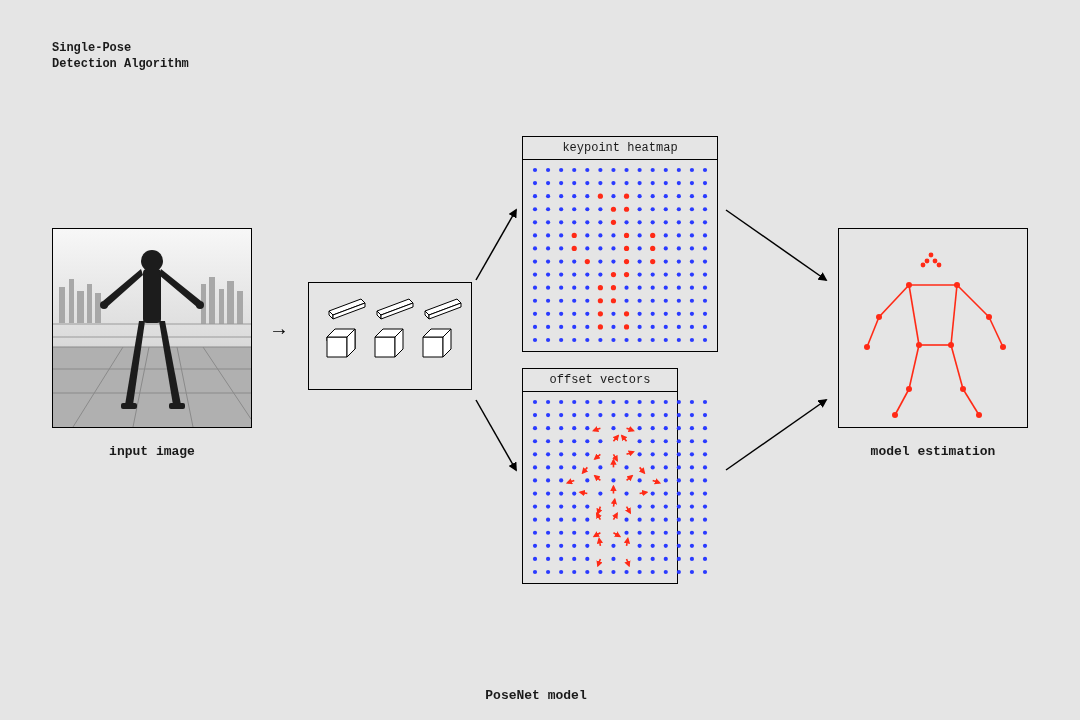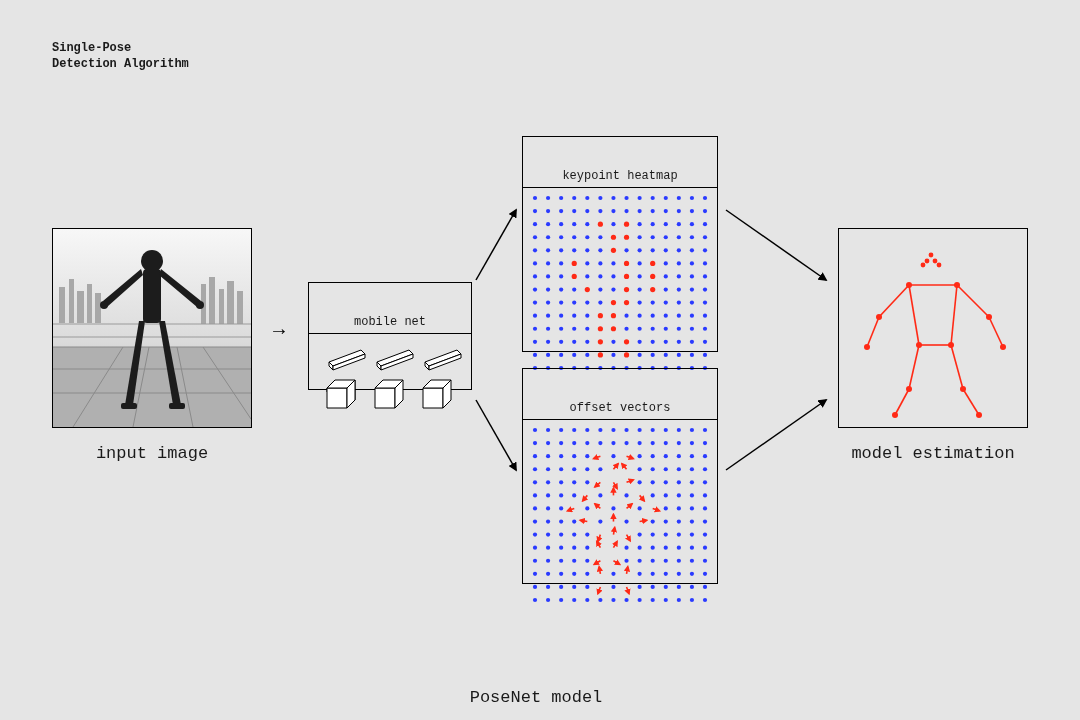--- a/index.html
+++ b/index.html
@@ -12,54 +12,53 @@
     position:relative;
     overflow:hidden;
   }
   .title{
     position:absolute;left:52px;top:40px;
     font-weight:700;font-size:12px;line-height:1.35;
     white-space:pre;
   }
   .lbl{
     position:absolute;
-    font-size:17px;font-weight:400;
+    font-size:13px;font-weight:700;
     text-align:center;
   }
   .box{
     position:absolute;
     border:1px solid #000;
     background:transparent;
     box-sizing:border-box;
   }
   .box-header{
     border-bottom:1px solid #000;
     text-align:center;
     font-size:12px;
     padding:4px 0;
-    margin-top:28px;
   }
   
   #input-img{
     left:52px;top:228px;width:200px;height:200px;
     background:#f5f5f5;
   }
   
   #mnet{
     left:308px;top:282px;width:164px;height:108px;
     background:transparent;
   }
   
   #heatmap{
     left:522px;top:136px;width:196px;height:216px;
     background:transparent;
   }
   
   #offset{
-    left:522px;top:368px;width:196px;height:216px;
+    left:522px;top:368px;width:156px;height:216px;
     background:transparent;
   }
   
   #pose{
     left:838px;top:228px;width:190px;height:200px;
     background:transparent;
   }
   svg{display:block}
   
   .flow-arrow{
@@ -131,21 +130,20 @@
       <rect x="68" y="174" width="16" height="6" rx="2"></rect>
       <rect x="116" y="174" width="16" height="6" rx="2"></rect>
     </g>
   </svg>
 </div>
 <div class="lbl" style="left:52px;top:444px;width:200px">input image</div>
 
 <div class="flow-arrow" style="left:273px;top:318px">→</div>
 
 <div id="mnet" class="box">
-  <div class="box-header">mobile net</div>
   <svg width="162" height="82" viewBox="0 0 162 82">
     <g stroke="#000" stroke-width="1" fill="#e5e5e5">
 
       <g transform="translate(18,18)">
         <polygon points="0,36 20,36 28,28 28,48 8,48 0,40" fill="#fff"></polygon>
         <polygon points="0,36 20,36 20,56 0,56" fill="#fff"></polygon>
         <polygon points="20,36 28,28 28,48 20,56" fill="#fff"></polygon>
         <polygon points="0,36 8,28 28,28 20,36" fill="#fff"></polygon>
         <polygon points="2,10 34,-2 38,2 6,14" fill="#fff"></polygon>
         <polygon points="2,10 6,14 6,18 2,14" fill="#fff"></polygon>

